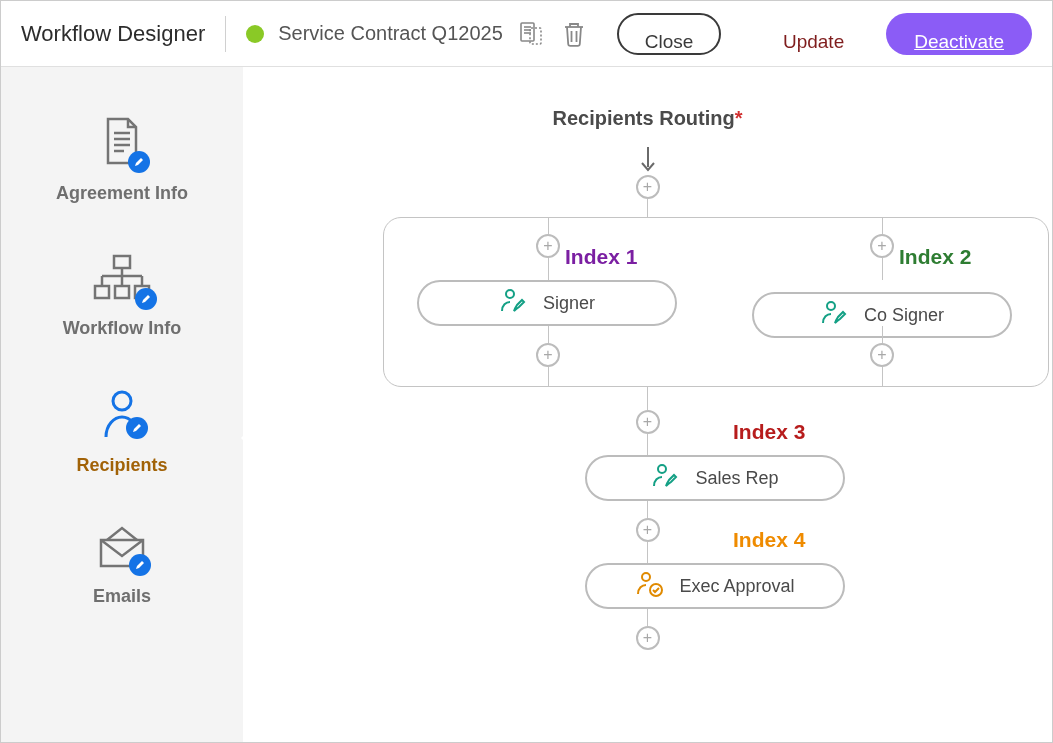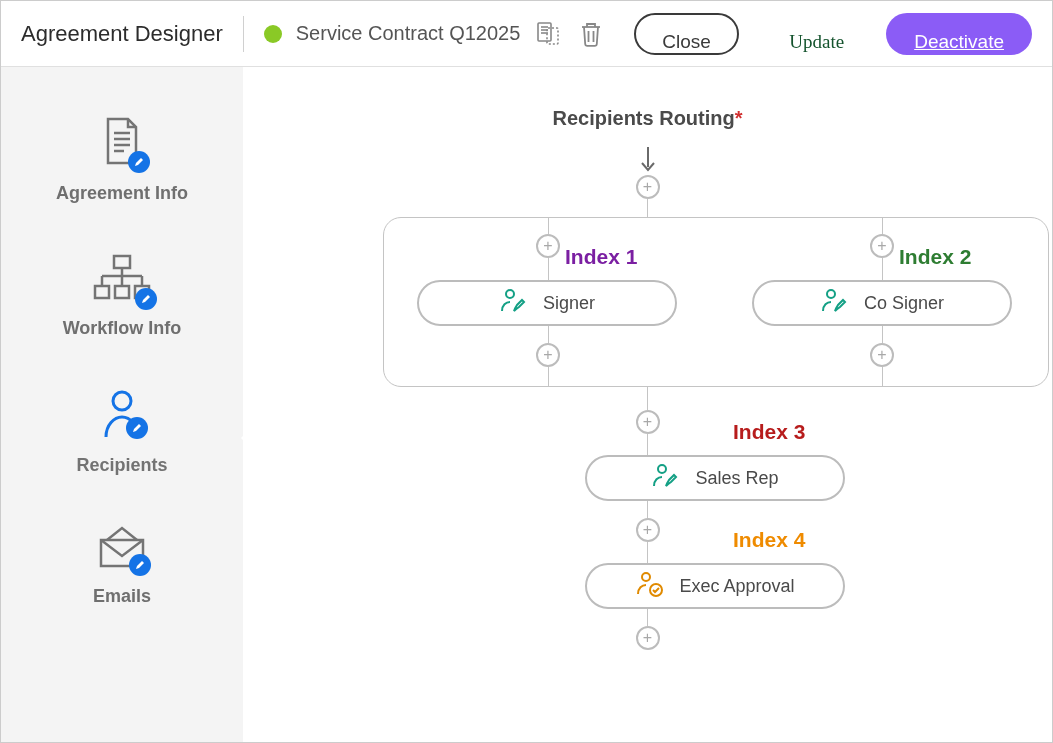--- a/index.html
+++ b/index.html
@@ -18,27 +18,27 @@
   .status-dot { width: 18px; height: 18px; border-radius: 50%; background: #8ac926; margin-right: 14px; }
   .doc-name { font-size: 20px; color: #555; margin-right: 14px; white-space: nowrap; }
   .icon-btn { cursor: pointer; margin-right: 16px; color: #888; display: inline-flex; }
   .spacer { flex: 1; }
   .btn {
     height: 42px; padding: 0 26px; border-radius: 21px; font-size: 19px;
     display: inline-flex; align-items: flex-end; cursor: pointer; margin-left: 14px;
     border: 2px solid transparent;
   }
   .btn-outline { border-color: #3a3a3a; color: #3a3a3a; background: #fff; }
-  .btn-disabled { color: #14532d; cursor: default; font-family: Liberation Serif, serif; }
+  .btn-disabled { color: #7f1d1d; cursor: default; }
   .btn-primary { background: #8b5cf6; color: #fff; text-decoration: underline; }
   .body { display: flex; height: calc(100% - 66px); }
   .sidebar { width: 242px; background: #f4f4f4; padding-top: 30px; }
   .side-item { display: flex; flex-direction: column; align-items: center; padding: 20px 10px 30px; cursor: pointer; position: relative; }
   .side-item .lbl { margin-top: 12px; font-size: 18px; color: #6f6f6f; font-weight: 600; }
-  .side-item.active .lbl { color: #737373; }
+  .side-item.active .lbl { color: #a16207; }
   .side-item.active::after {
     content: ""; position: absolute; right: -10px; top: 50%; transform: translateY(-50%);
     width: 0; height: 0; border-top: 12px solid transparent; border-bottom: 12px solid transparent;
     border-right: 12px solid #fff;
   }
   .canvas { flex: 1; position: relative; overflow: hidden; }
   .routing-title { position: absolute; top: 40px; left: 50%; transform: translateX(-50%); font-size: 20px; font-weight: 600; color: #4a4a4a; }
   .routing-title .star { color: #d02f2f; }
   .arrow-down { position: absolute; top: 78px; left: 50%; transform: translateX(-50%); }
   .add-btn {
@@ -65,21 +65,21 @@
   .idx3 { color: #b71c1c; }
   .idx4 { color: #ef8b00; }
   .badge { position: absolute; width: 22px; height: 22px; border-radius: 50%; background: #1473e6; display: flex; align-items: center; justify-content: center; }
 </style>
 </head>
 <body>
 
 <div class="app">
 
   <div class="header">
-    <div class="app-title">Agreement Designer</div>
+    <div class="app-title">Workflow Designer</div>
     <div class="vsep"></div>
     <div class="status-dot"></div>
     <div class="doc-name">Service Contract Q12025</div>
 
     <span class="icon-btn">
       <svg width="28" height="28" viewBox="0 0 28 28" fill="none" stroke="#888" stroke-width="1.6">
         <rect x="4" y="3" width="13" height="18" rx="1"></rect>
         <line x1="7" y1="7" x2="14" y2="7"></line>
           <line x1="7" y1="10" x2="14" y2="10"></line>
           <line x1="7" y1="13" x2="14" y2="13"></line>
@@ -225,21 +225,21 @@
         <span>Signer</span>
       </div>
       <div class="connector" style="top:259px;left:305px;width:1px;height:17px"></div>
       <div class="add-btn" style="top:276px;left:293px"></div>
       <div class="connector" style="top:300px;left:305px;width:1px;height:20px"></div>
 
       <div class="connector" style="top:150px;left:639px;width:1px;height:17px"></div>
       <div class="add-btn" style="top:167px;left:627px"></div>
       <div class="connector" style="top:191px;left:639px;width:1px;height:22px"></div>
       <div class="idx-label idx2" style="top:178px;left:656px">Index 2</div>
-      <div class="rec-pill" style="top:213px;left:509px">
+      <div class="rec-pill" style="top:225px;left:509px">
         <span>
           <svg width="30" height="28" viewBox="0 0 30 28" fill="none" stroke="#14a085" stroke-width="2">
             <circle cx="11" cy="7" r="4"></circle>
               <path d="M3 24c0-6 4-9 8-9"></path>
             <path d="M15 24c2-2 2-2 5-4l5-5-2-2-5 5c-2 3-2 3-3 6z"></path>
           </svg>
         </span>
         <span>Co Signer</span>
       </div>
       <div class="connector" style="top:259px;left:639px;width:1px;height:17px"></div>

